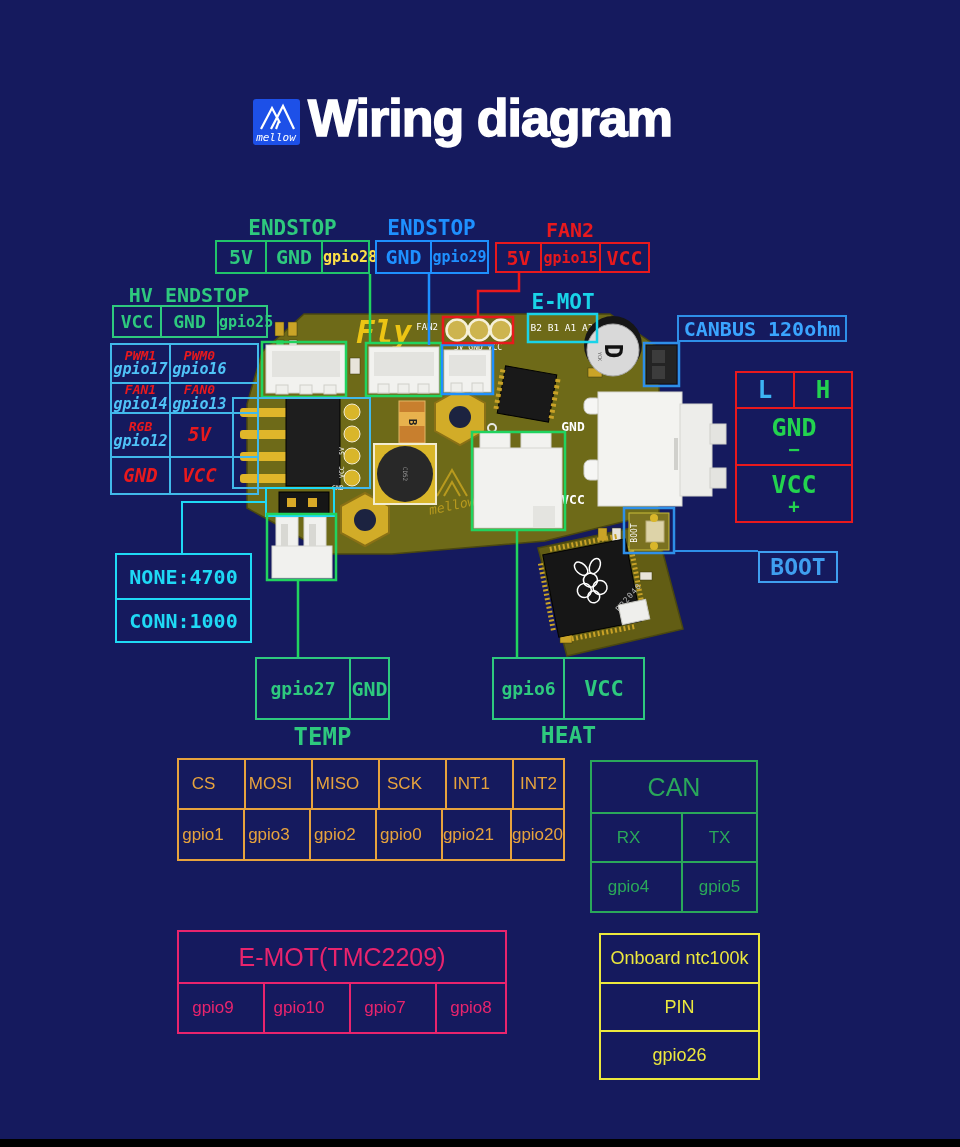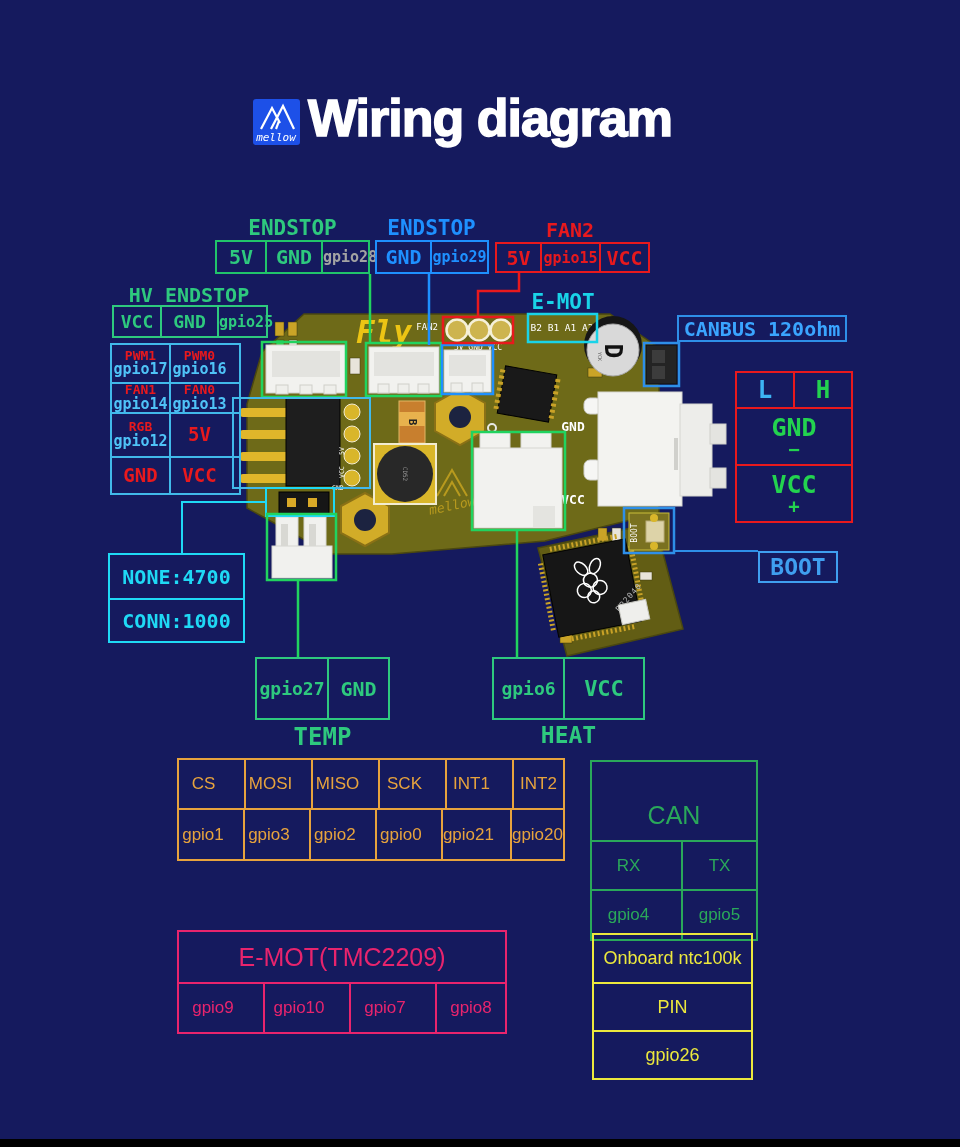--- a/index.html
+++ b/index.html
@@ -11,31 +11,31 @@
   #title{left:308px;top:88px;font-family:"Liberation Sans",sans-serif;font-weight:900;
          font-size:52px;color:#fff;letter-spacing:-1px;-webkit-text-stroke:1.5px #fff;}
   
   .pinbox{display:flex;border:2px solid var(--c);color:var(--c);font-weight:bold;z-index:2;}
   .pc{display:flex;align-items:center;justify-content:center;flex:0 0 auto;}
   .pc.grow{flex:1 1 auto;}
   .pc + .pc{border-left:2px solid var(--c);}
   .boxtitle{color:var(--c);font-weight:bold;text-align:center;z-index:2;}
   .lg{font-size:20px;} .md{font-size:18px;} .sm{font-size:15px;}
   
-  #iomatrix{left:110px;top:343px;width:131px;border:2px solid #41b9ea;z-index:2;}
+  #iomatrix{left:110px;top:343px;width:149px;border:2px solid #41b9ea;z-index:2;font-style:italic;}
   .iorow{display:flex;}
   .iorow + .iorow{border-top:2px solid #41b9ea;}
   .iocell{width:57px;display:flex;flex-direction:column;align-items:center;justify-content:center;
           text-align:center;line-height:1.05;}
   .iocell + .iocell{border-left:2px solid #41b9ea;}
   .io-label{display:block;color:#e8191d;font-weight:bold;font-size:13px;}
   .io-pin{display:block;color:#4fc3f7;font-weight:bold;font-size:15px;}
   .io-big{font-size:19px;}
   
-  .stackbox{border:2px solid var(--c);color:var(--c);font-weight:bold;z-index:2;}
+  .stackbox{border:2px solid var(--c);color:var(--c);font-weight:bold;z-index:2;margin-left:7px;}
   .stackrow{display:flex;align-items:center;justify-content:center;}
   .stackrow + .stackrow{border-top:2px solid var(--c);}
   
   #canport{left:735px;top:371px;width:118px;border:2.5px solid #e8191d;z-index:2;}
   #canport .hd{display:flex;border-bottom:2.5px solid #e8191d;}
   #canport .hd div{flex:1;display:flex;align-items:center;justify-content:center;height:34px;
                    font-size:24px;font-weight:bold;}
   #canport .hd div + div{border-left:2.5px solid #e8191d;}
   #canport .big{height:55px;display:flex;flex-direction:column;align-items:center;justify-content:center;
                 color:#23d34f;font-weight:bold;line-height:1;}
@@ -273,21 +273,21 @@
   <div class="abs" id="title">Wiring diagram</div>
 
   <div class="abs boxtitle" style="--c:#2ec97e;left:215px;top:216px;width:155px;font-size:21px;">ENDSTOP</div>
   <div class="abs pinbox" style="--c:#21c46a;left:215px;top:240px;width:155px;height:34px;">
     <div class="pc lg" style="width:48px;color:#2ec97e">
         <span>5V</span>
       </div>
     <div class="pc lg" style="width:54px;color:#2ec97e">
         <span>GND</span>
       </div>
-    <div class="pc sm grow" style="color:#a3a3a3">
+    <div class="pc sm grow" style="color:#fde047">
         <span>gpio28</span>
       </div>
   </div>
 
   <div class="abs boxtitle" style="--c:#1e90ff;left:373px;top:216px;width:117px;font-size:21px;">ENDSTOP</div>
   <div class="abs pinbox" style="--c:#1e90ff;left:375px;top:240px;width:114px;height:34px;">
     <div class="pc lg" style="width:53px;">
         <span>GND</span>
       </div>
     <div class="pc sm grow">
@@ -387,21 +387,21 @@
         <span class="sg">+</span>
     </div>
   </div>
 
   <div class="abs stackbox" style="--c:#1fd9f5;left:108px;top:553px;width:137px;">
     <div class="stackrow" style="height:43px;font-size:20px;">NONE:4700</div>
     <div class="stackrow" style="height:41px;font-size:20px;">CONN:1000</div>
   </div>
 
   <div class="abs pinbox" style="--c:#2ec97e;left:255px;top:657px;width:135px;height:63px;">
-    <div class="pc md" style="width:70px;border-radius:20px;">
+    <div class="pc md" style="width:92px;border-radius:20px;">
         <span>gpio27</span>
       </div>
     <div class="pc lg grow">
         <span>GND</span>
       </div>
   </div>
   <div class="abs boxtitle" style="--c:#2ec97e;left:255px;top:723px;width:135px;font-size:24px;">TEMP</div>
 
   <div class="abs pinbox" style="--c:#2ec97e;left:492px;top:657px;width:153px;height:63px;">
     <div class="pc md" style="width:69px;">
@@ -426,21 +426,21 @@
       <div class="bcell" style="flex:1">gpio1</div>
       <div class="bcell" style="flex:1">gpio3</div>
       <div class="bcell" style="flex:1">gpio2</div>
       <div class="bcell" style="flex:1">gpio0</div>
       <div class="bcell" style="flex:1">gpio21</div>
       <div class="bcell" style="flex:1">gpio20</div>
     </div>
   </div>
 
   <div class="abs btable" style="--c:#2aa85a;left:590px;top:760px;width:168px;">
-    <div class="bhead" style="height:50px;margin-top:28px;">CAN</div>
+    <div class="bhead" style="height:50px;">CAN</div>
     <div class="brow" style="height:47px;justify-content:flex-end;">
       <div class="bcell" style="flex:1">RX</div>
       <div class="bcell" style="flex:1">TX</div>
     </div>
     <div class="brow" style="height:48px;">
       <div class="bcell" style="flex:1">gpio4</div>
       <div class="bcell" style="flex:1">gpio5</div>
     </div>
   </div>
 

